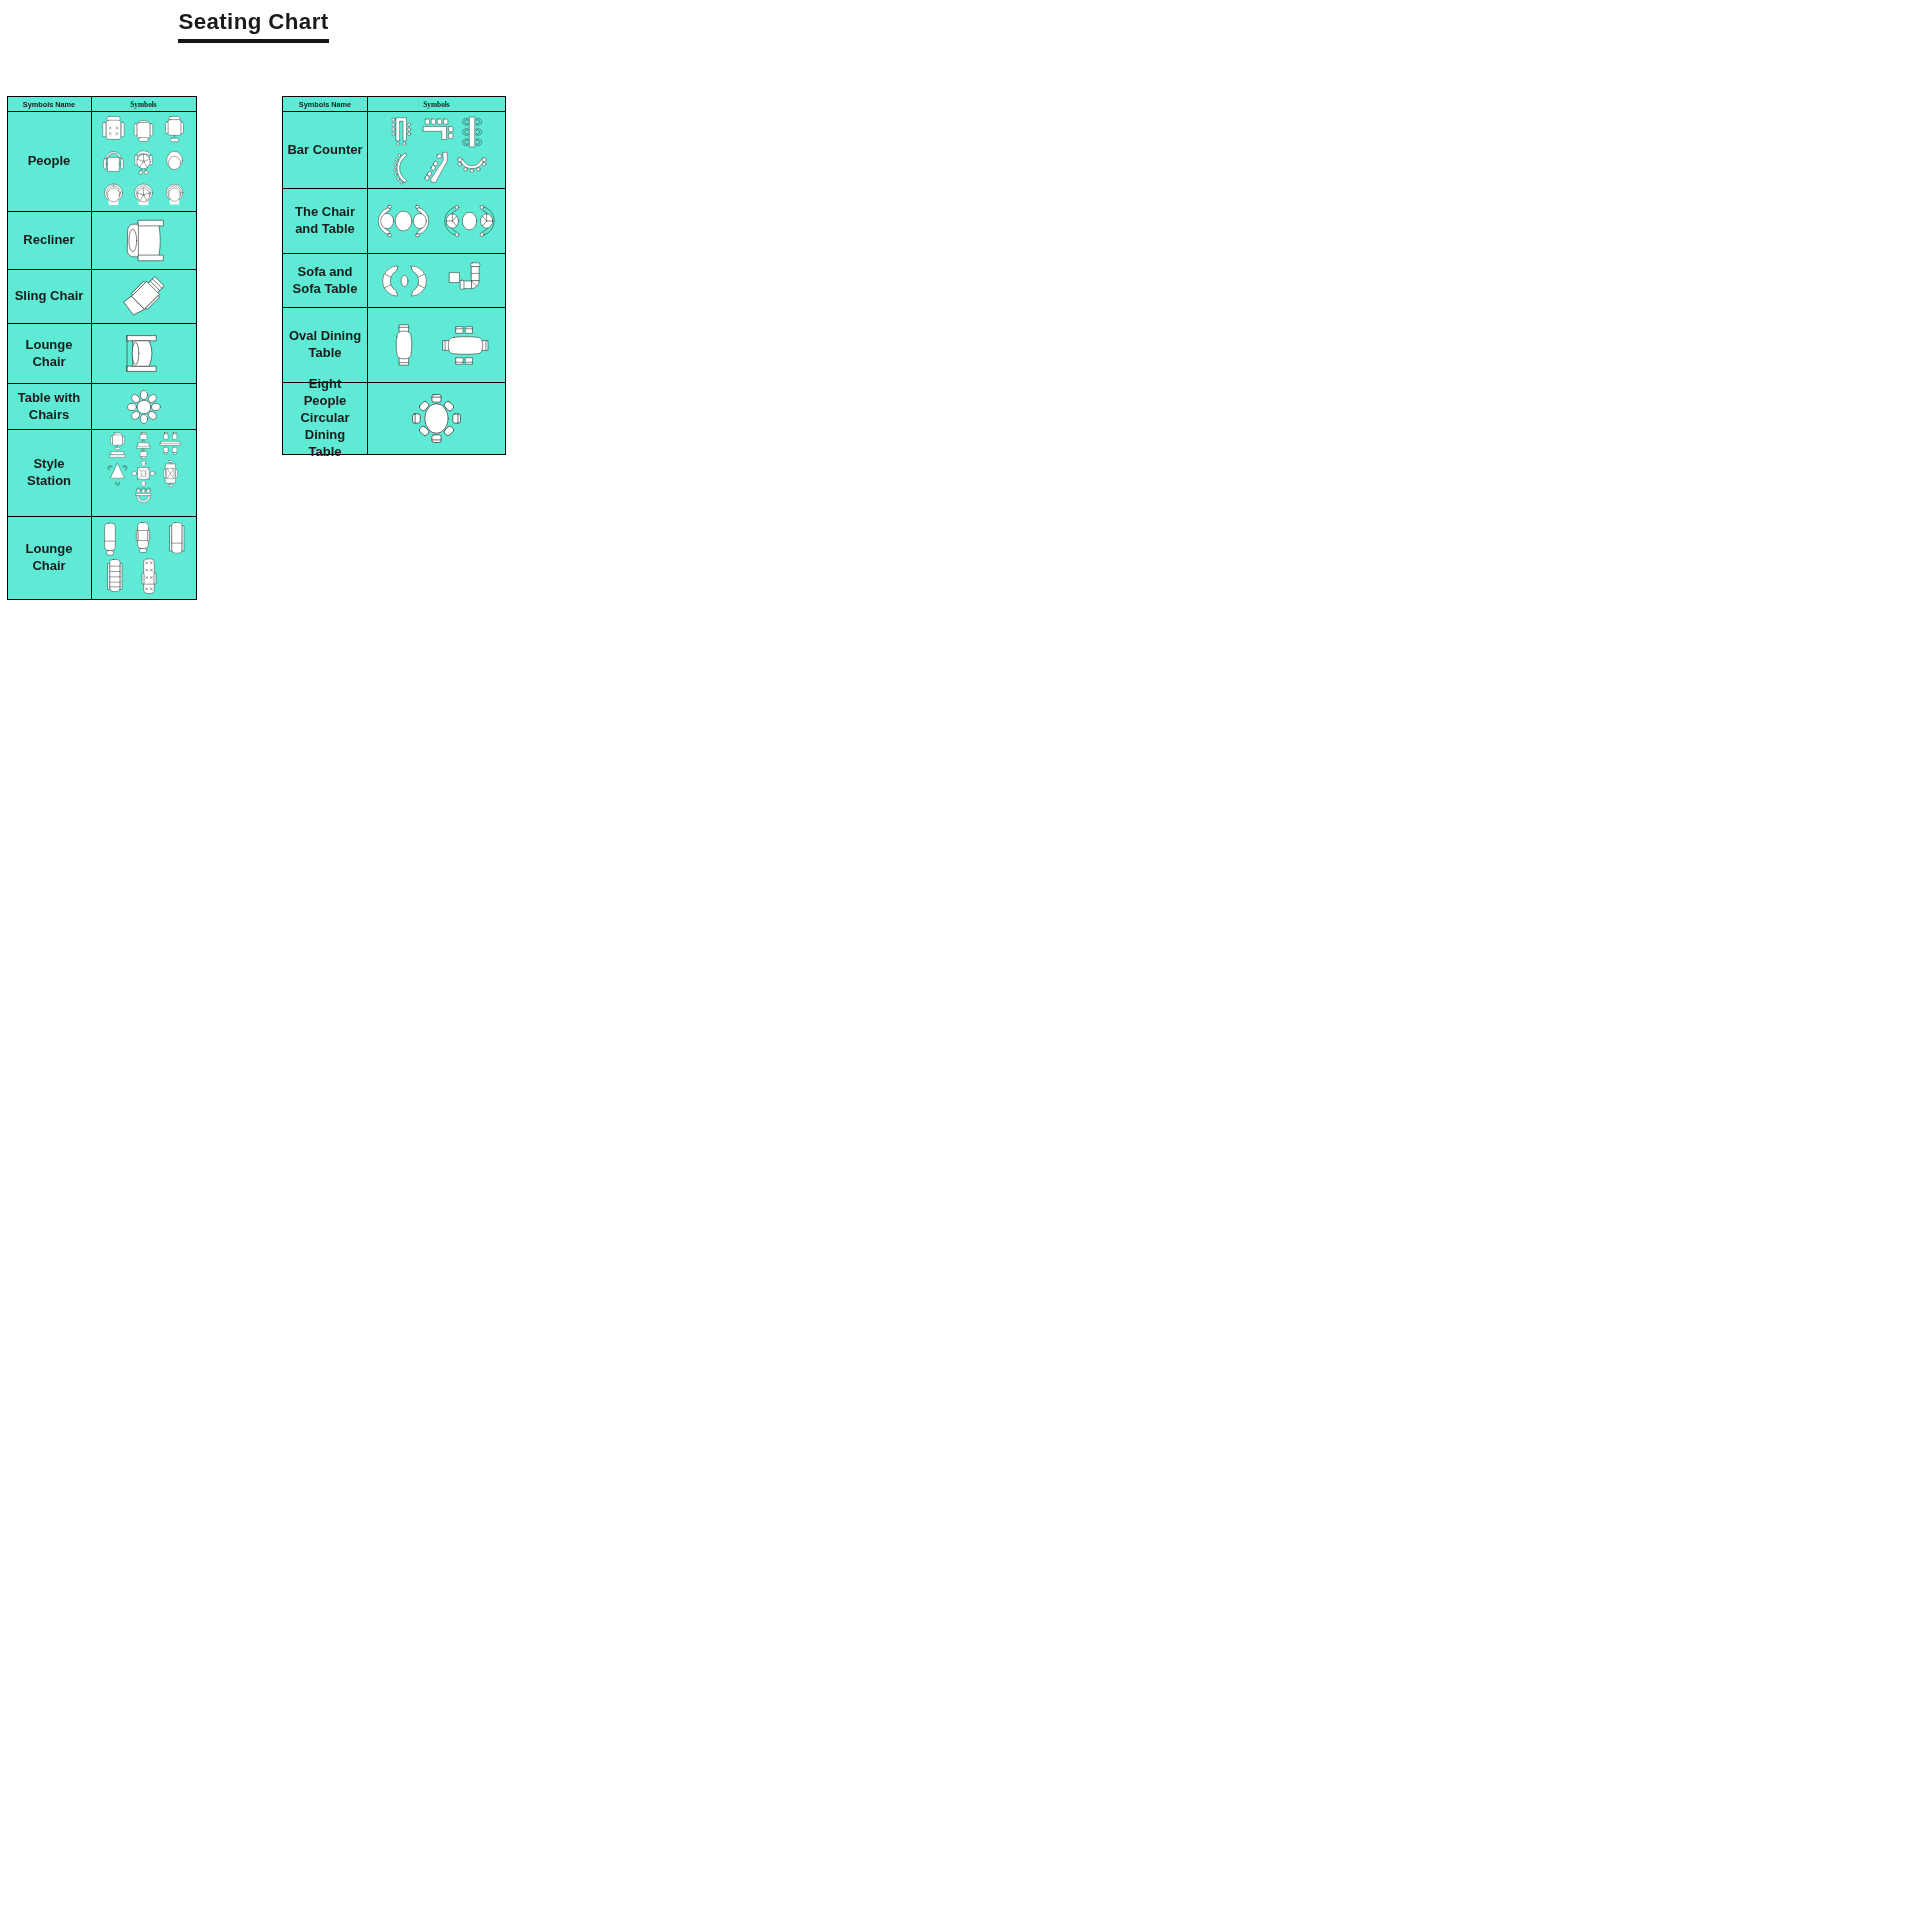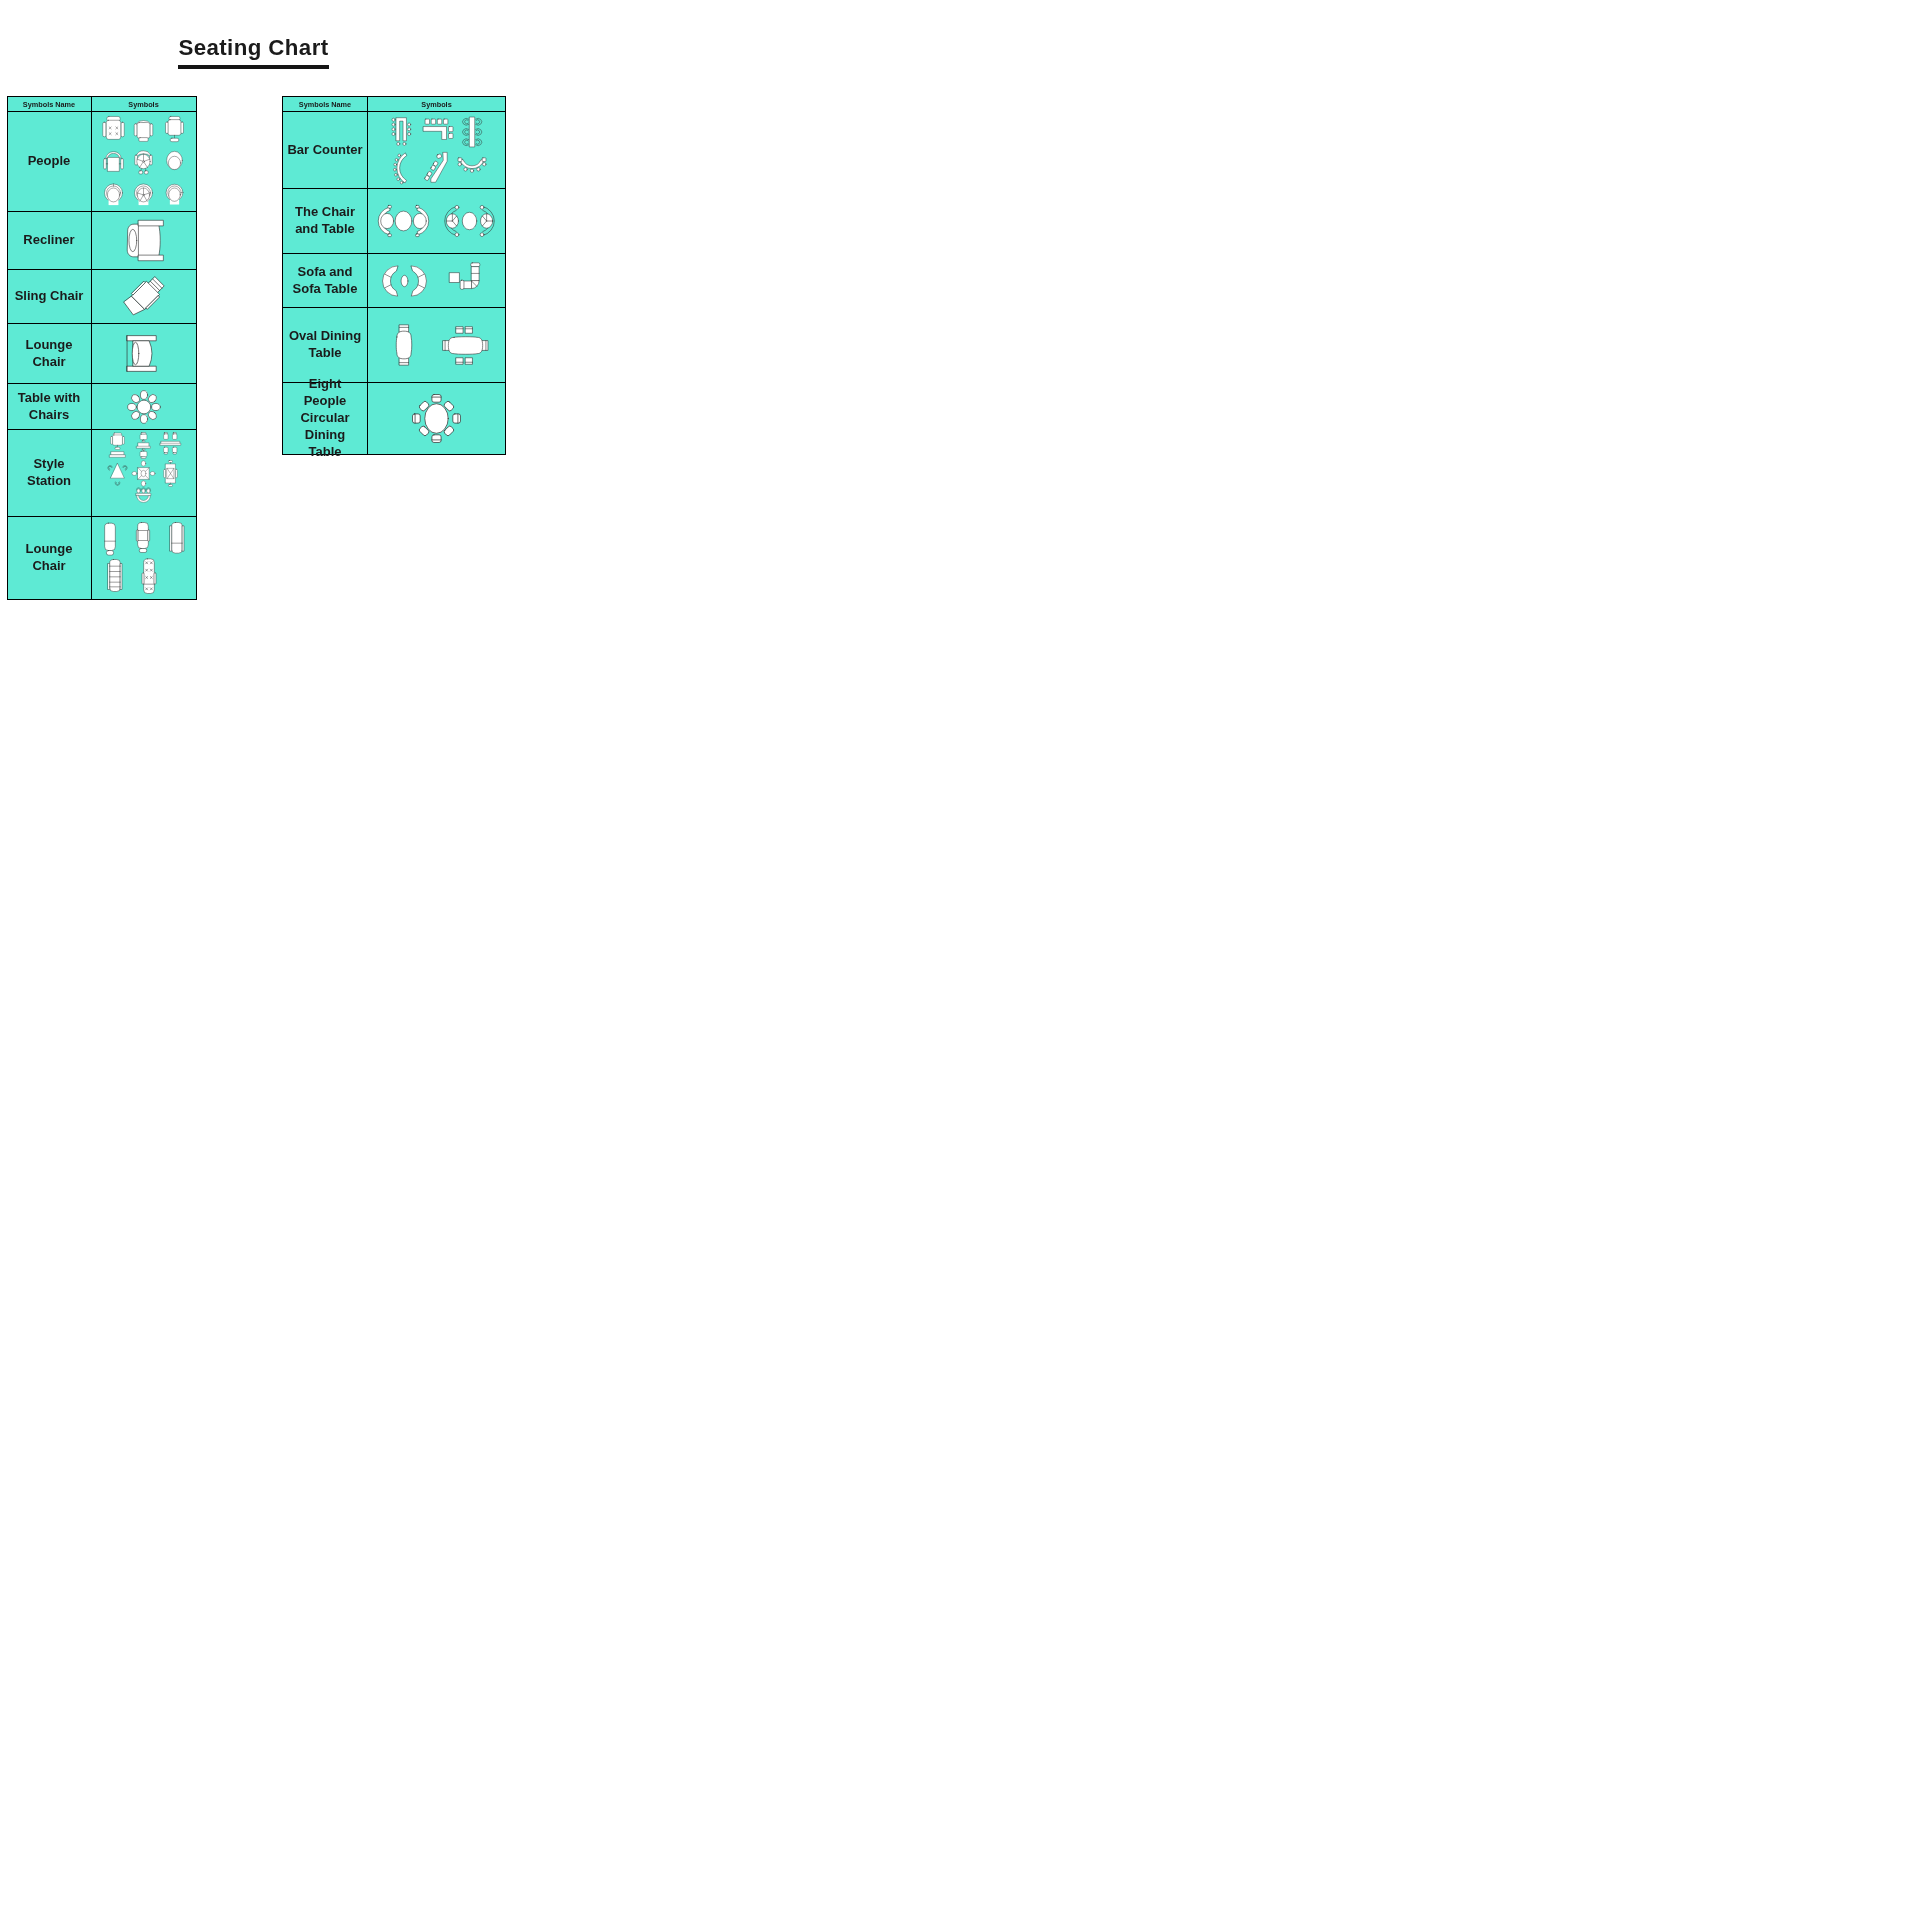--- a/index.html
+++ b/index.html
@@ -1,33 +1,33 @@
 <!DOCTYPE html>
 <html style="font-size:6.2px"><head>
 <meta charset="utf-8">
 <style>
   html,body{margin:0;padding:0;background:#fff;}
   .page{position:relative;width:507px;height:601px;background:#fff;
         font-family:"Liberation Sans", sans-serif;color:#1b1b1b;}
-  .title-wrap{position:absolute;top:9.2px;left:0;width:100%;text-align:center;margin-top:26px;}
+  .title-wrap{position:absolute;top:9.2px;left:0;width:100%;text-align:center;}
   .title-wrap h1{margin:0;font-size:22.3px;font-weight:bold;letter-spacing:0.4px;color:#1b1b1b;}
   .title-underline{width:151px;height:3.5px;background:#151515;margin:3.9px auto 0 auto;}
   .sym-table{position:absolute;border:1.2px solid #000;background:#5eead4;}
   .sym-table.left{left:6.5px;top:96px;width:188px;}
   .sym-table.right{left:282px;top:96px;width:222px;}
   .thead,.trow{display:flex;}
   .trow{border-top:1.2px solid #000;}
   .th,.td{box-sizing:border-box;}
   .th.name,.td.name{border-right:1.2px solid #000;display:flex;align-items:center;
       justify-content:center;text-align:center;padding:1.5px 3.9px;}
   .left .name{width:84px;min-width:84px;}
   .right .name{width:85px;min-width:85px;}
   .th{font-weight:bold;font-size:7.3px;display:flex;align-items:center;justify-content:center;}
   .thead{height:14px;}
-  .th.sym{flex:1;}
+  .th.sym{flex:1;font-family:Liberation Serif, serif;}
   .td.name{font-weight:bold;font-size:13px;line-height:1.3;}
   .td.sym{flex:1;display:flex;align-items:center;justify-content:center;
           flex-wrap:wrap;gap:1.5px;padding:2.3px;}
   .grid3{display:grid;grid-template-columns:repeat(3,1fr);justify-items:center;
          align-items:center;width:100%;height:100%;}
   .grid3.span-last{grid-auto-rows:min-content;align-content:center;row-gap:0.8px;}
   .gspan{grid-column:1/4;justify-self:center;}
   .row2{display:flex;width:100%;height:100%;flex-direction:column;justify-content:center;gap:0.8px;}
   .row2 .r{display:flex;justify-content:space-around;align-items:center;}
   .sym *{stroke:#2e2e2e;stroke-width:1.4;fill:none;stroke-linecap:round;stroke-linejoin:round;}

